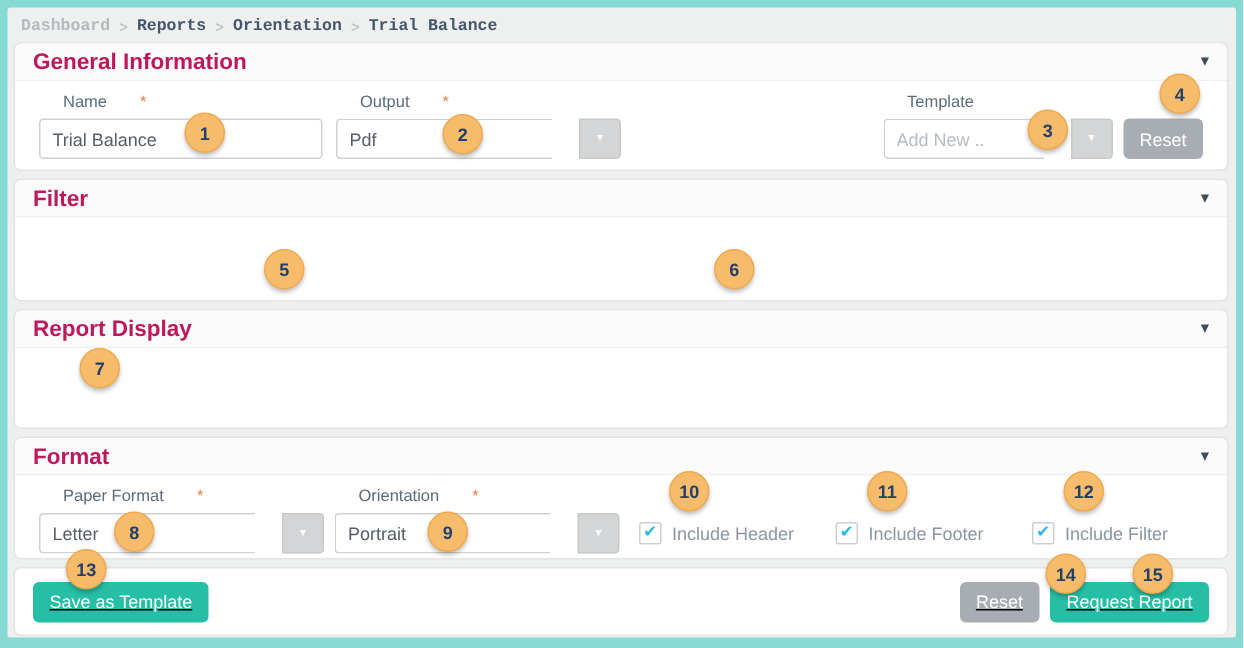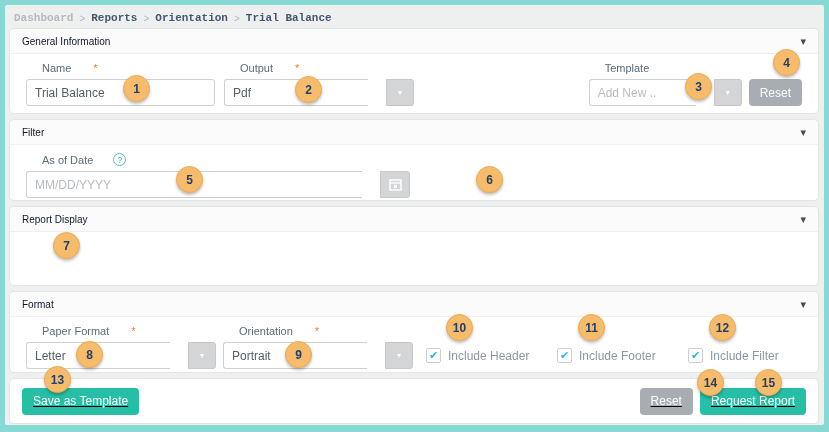--- a/index.html
+++ b/index.html
@@ -24,21 +24,21 @@
   
   .card {
     position:absolute; left:4px; right:5px;
     background:#ffffff; border:1px solid #e3e4e4; border-radius:5px;
   }
   .card-header {
     height:25px; display:flex; align-items:center; justify-content:space-between;
     padding:0 12px; background:#fbfbfb; border-bottom:1px solid #f0f0f0;
     border-radius:5px 5px 0 0;
   }
-  .card-title { font-size:10px; color:#0f172a; }
+  .card-title { font-size:15px; color:#be185d;font-weight:bold; }
   .chevron { font-size:11px; color:#3d4b5a; cursor:pointer; line-height:1; }
   .card-body { position:relative; padding:8px 16px 0 16px; }
   .row { display:flex; align-items:flex-end; }
   .fgroup { display:flex; flex-direction:column; }
   .flabel {
     font-size:11px; color:#5a6b7c; margin-bottom:5px; display:flex; align-items:center; gap:20px;
     white-space:nowrap;
     padding-left:16px;
   }
   .req { color:#e67e45; margin-left:2px; }
@@ -159,36 +159,20 @@
       </div>
     </div>
 
     <div class="card" style="top:114px; height:82px;">
       <div class="card-header">
         <span class="card-title">Filter</span>
         <span class="chevron">▾</span>
       </div>
       <div class="card-body">
         <div class="row">
-          <div class="fgroup" style="width:384px;">
-            <span class="flabel">
-              <span>As of Date</span>
-              <span class="help-icon">?</span>
-            </span>
-            <div class="selwrap">
-              <input class="tbox" type="text" placeholder="MM/DD/YYYY" style="">
-              <span class="cal-btn">
-                <svg width="13" height="13" viewBox="0 0 13 13">
-                  <rect x="1" y="2" width="11" height="10" fill="none" stroke="#ffffff" stroke-width="1.4"></rect>
-                  <line x1="1" y1="5" x2="12" y2="5" stroke="#ffffff" stroke-width="1.4"></line>
-                  <rect x="5" y="7" width="3" height="3" fill="#ffffff"></rect>
-                </svg>
-              </span>
-            </div>
-          </div>
           <div style="width:17px;"></div>
         </div>
       </div>
     </div>
 
     <div class="card" style="top:201px; height:80px;">
       <div class="card-header">
         <span class="card-title">Report Display</span>
         <span class="chevron">▾</span>
       </div>

